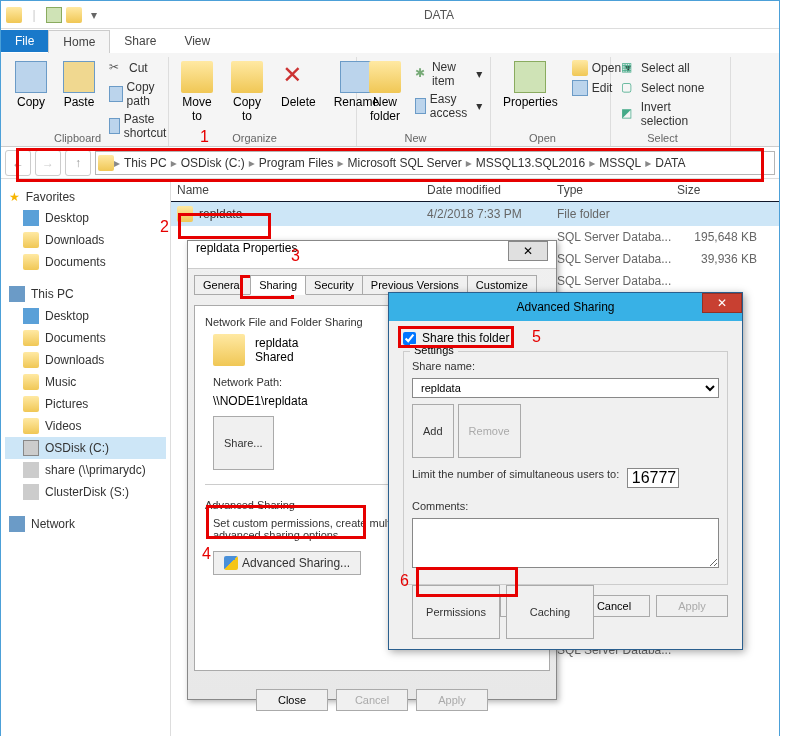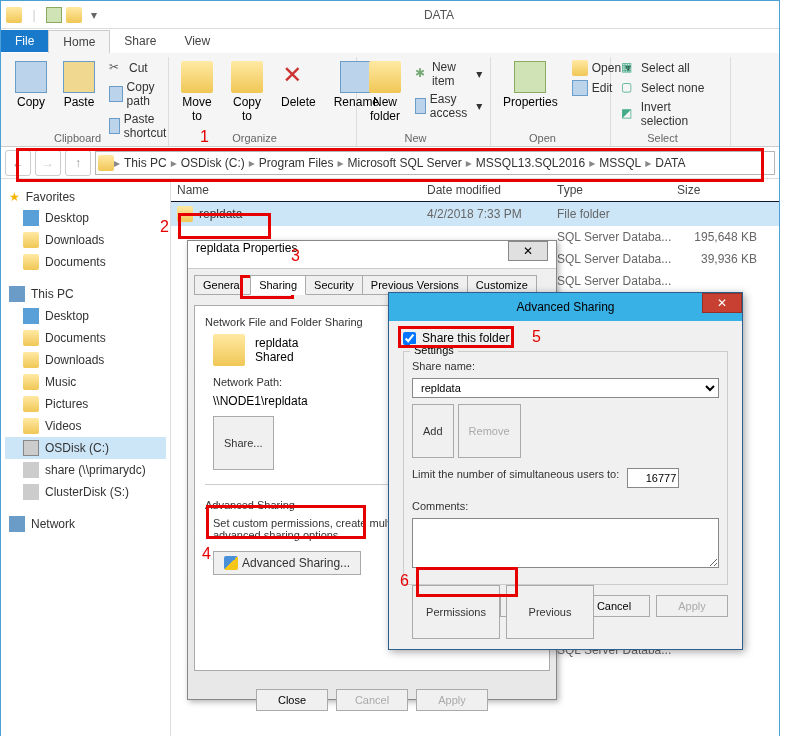--- a/index.html
+++ b/index.html
@@ -75,21 +75,21 @@
 
 
 .dlg-adv { position: absolute; left: 388px; top: 292px; width: 355px; height: 358px; background: #f0f0f0; border: 1px solid #2a5f8e; box-shadow: 2px 2px 8px rgba(0,0,0,0.35); }
 .dlg-adv .dlg-title2 { background: #38b1e6; height: 28px; display: flex; align-items: center; justify-content: center; color: #000; font-size: 12px; position: relative; }
 .dlg-adv .close2 { position: absolute; right: 0; top: 0; width: 40px; height: 20px; background: #c84031; color: #fff; border: 1px solid #913127; text-align: center; line-height: 18px; }
 .adv-body { padding: 10px 14px; }
 .chk-row { display: flex; align-items: center; gap: 6px; }
 .group-frame { border: 1px solid #ccc; margin-top: 6px; padding: 8px; height: 234px; position: relative; }
 .group-frame .legend { position: absolute; top: -8px; left: 6px; background: #f0f0f0; padding: 0 4px; font-size: 11px; }
 .tf { width: 100%; border: 1px solid #888; height: 20px; padding: 0 4px; font-size: 11px; background: #fff; }
-.spin { width: 52px; border: 1px solid #888; height: 20px; font-size: 11px; padding: 0 2px; text-align: right; background: #fff; }
+.spin { width: 52px; border: 1px solid #888; height: 20px; font-size: 16px; padding: 0 2px; text-align: right; background: #fff; }
 .ta { width: 100%; height: 50px; border: 1px solid #888; background: #fff; }
 </style>
 </head>
 <body>
 
 <div class="window">
   <div class="titlebar">
     <div class="qat">
       <span class="qat-icon">
           <span class="nav-ico ico-folder"></span>
@@ -418,21 +418,21 @@
         <button class="small-btn disabled">Remove</button>
       </div>
       <div style="margin-top:10px;display:flex;align-items:flex-start;gap:8px">
         <span class="field-label" style="margin:0">Limit the number of simultaneous users to:</span>
         <input class="spin" value="16777" style="">
       </div>
       <div class="field-label" style="margin-top:12px">Comments:</div>
       <textarea class="ta" style=""></textarea>
       <div style="margin-top:14px;display:flex;gap:6px">
         <button class="small-btn" style="width:88px">Permissions</button>
-        <button class="small-btn" style="width:88px">Previous</button>
+        <button class="small-btn" style="width:88px">Caching</button>
       </div>
     </div>
     <div style="display:flex;justify-content:flex-end;gap:6px;margin-top:10px">
       <button class="dlg-btn">OK</button>
       <button class="dlg-btn">Cancel</button>
       <button class="dlg-btn" style="color:#aaa">Apply</button>
     </div>
   </div>
 </div>
 

